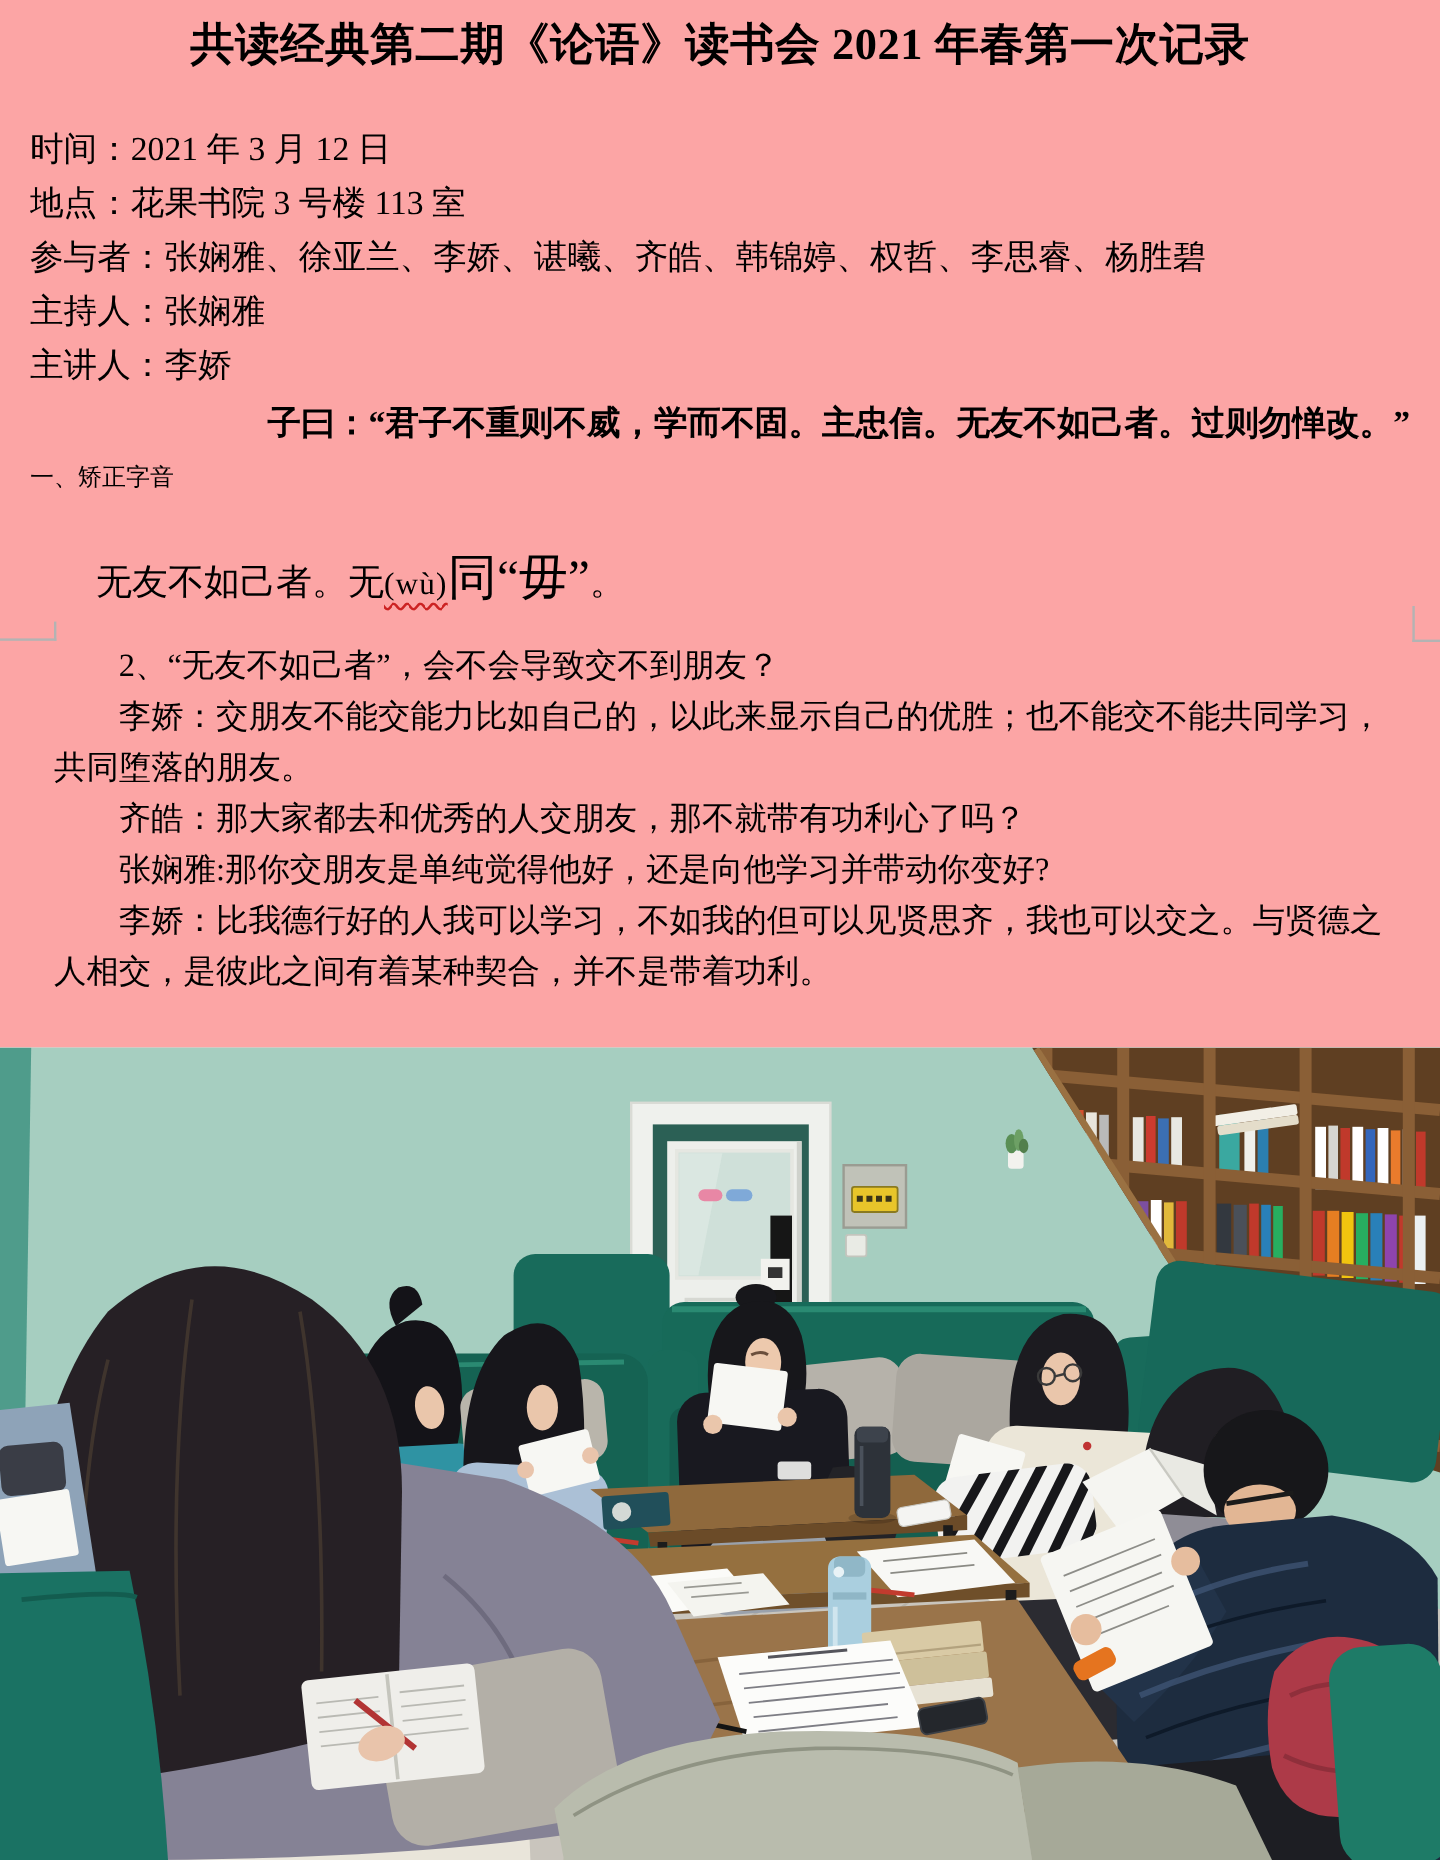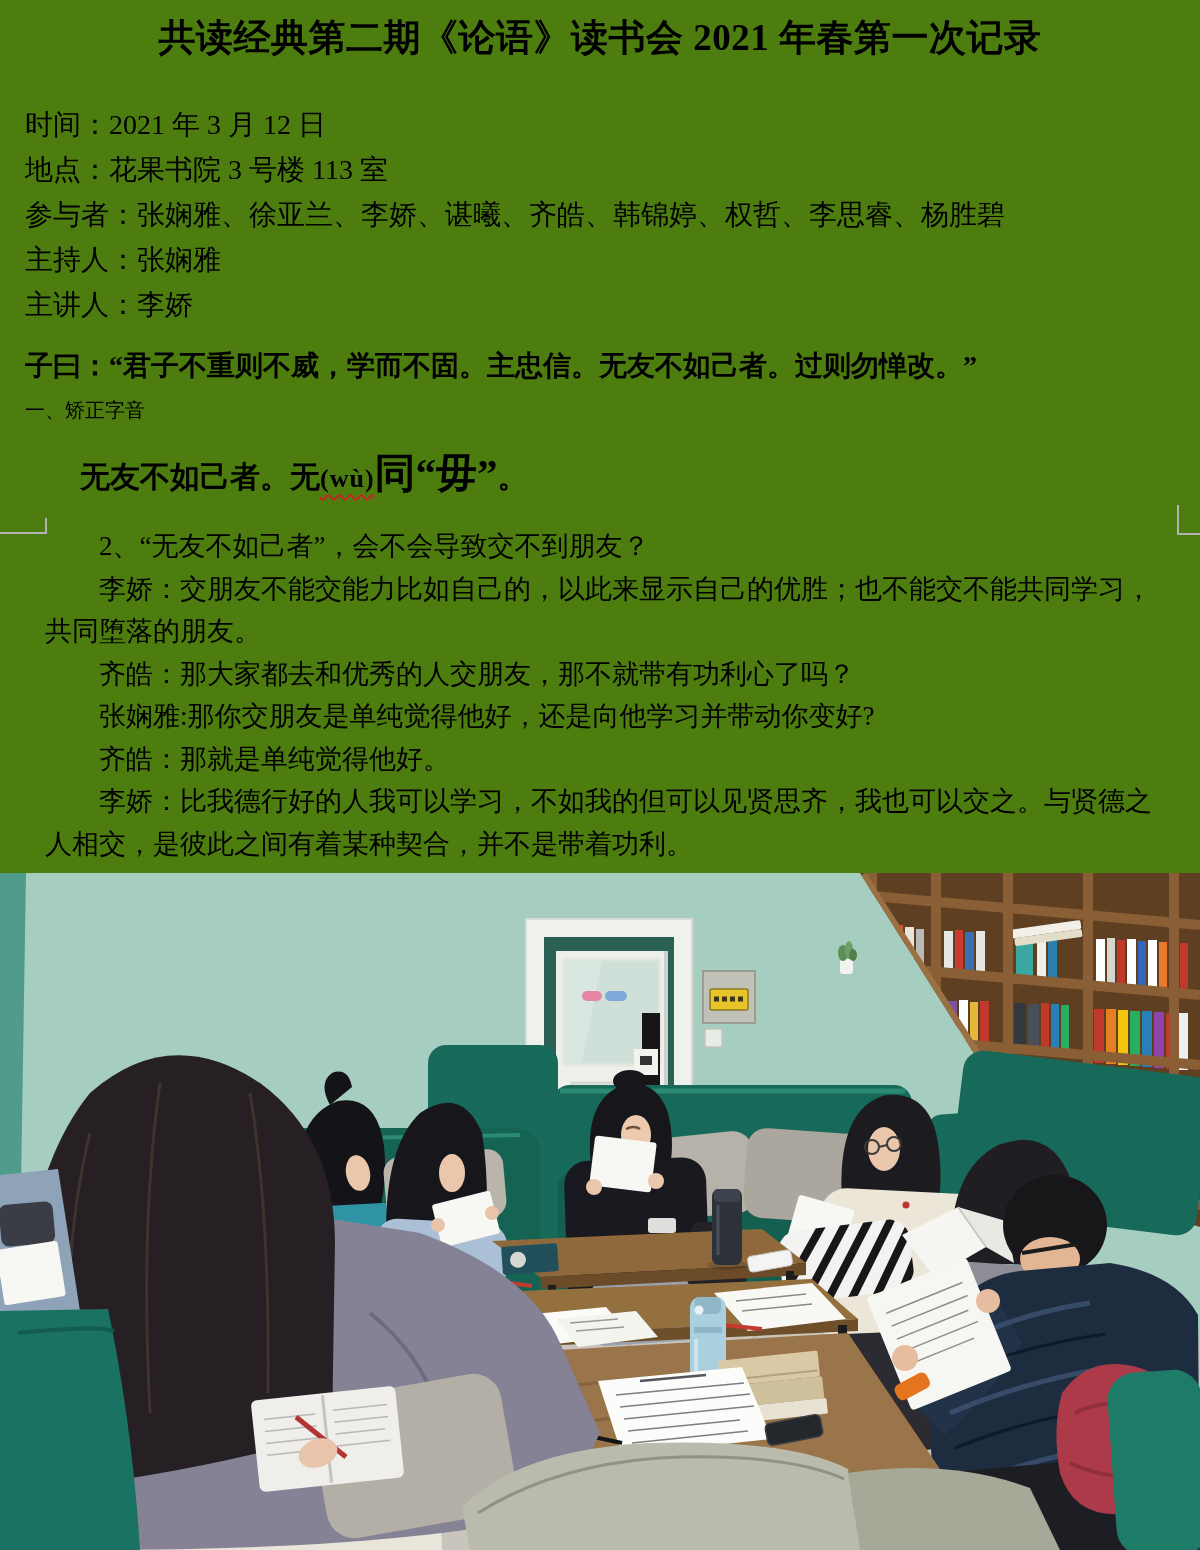--- a/index.html
+++ b/index.html
@@ -1,23 +1,23 @@
 <!DOCTYPE html>
 <html><head>
 <meta charset="utf-8">
 <style>
   html,body{margin:0;padding:0;}
   body{width:1200px;height:1550px;background:#ffffff;font-family:"Liberation Serif","DejaVu Serif",serif;color:#000;overflow:hidden;}
-  .doc{position:relative;width:1200px;height:873px;background:#4d7c0f;overflow:hidden;}
+  .doc{position:relative;width:1200px;height:873px;background:#fca5a5;overflow:hidden;}
   .title{margin:14px 40px 0 40px;text-align:center;font-size:37px;line-height:48px;font-weight:bold;letter-spacing:0.5px;}
   .meta{margin:40px 25px 0 25px;font-size:28px;line-height:45px;}
   .meta p{margin:0;}
-  .quote{margin:16px 25px 0 25px;font-size:28px;line-height:45px;font-weight:bold;}
+  .quote{margin:4px 25px 0 25px;font-size:28px;line-height:45px;font-weight:bold;text-align:right;}
   .section{margin:0 25px;font-size:20px;line-height:45px;}
-  .phonetic{margin:14px 25px 0 80px;font-size:30px;line-height:52px;font-weight:bold;}
+  .phonetic{margin:34px 25px 0 80px;font-size:30px;line-height:52px;}
   .phonetic .big{font-size:41px;}
   .phonetic .pinyin{font-size:26px;letter-spacing:1px;text-decoration:underline wavy #cc2222;text-decoration-thickness:2px;text-underline-offset:7px;}
   .dialogue{margin:20px 45px 0 45px;font-size:27px;line-height:42.5px;}
   .dialogue p{margin:0;text-indent:2em;}
   .crop-left{position:absolute;left:0;top:518px;width:45px;height:14px;border-bottom:2px solid #b3b3b3;border-right:2px solid #b3b3b3;}
   .crop-right{position:absolute;right:0;top:505px;width:21px;height:28px;border-left:2px solid #b3b3b3;border-bottom:2px solid #b3b3b3;}
   .photo{position:relative;width:1200px;height:677px;overflow:hidden;background:#a6cec0;}
   svg{display:block;}
 </style>
 </head>
@@ -35,21 +35,20 @@
   <p class="quote">子曰：“君子不重则不威，学而不固。主忠信。无友不如己者。过则勿惮改。”</p>
   <p class="section">一、矫正字音</p>
   <p class="phonetic"><span>无友不如己者。无</span><span class="pinyin">(wù)</span><span class="big">同“毋”</span><span>。</span></p>
   <div class="crop-left"></div>
   <div class="crop-right"></div>
   <div class="dialogue">
     <p>2、“无友不如己者”，会不会导致交不到朋友？</p>
     <p>李娇：交朋友不能交能力比如自己的，以此来显示自己的优胜；也不能交不能共同学习，共同堕落的朋友。</p>
     <p>齐皓：那大家都去和优秀的人交朋友，那不就带有功利心了吗？</p>
     <p>张娴雅:那你交朋友是单纯觉得他好，还是向他学习并带动你变好?</p>
-    <p>齐皓：那就是单纯觉得他好。</p>
     <p>李娇：比我德行好的人我可以学习，不如我的但可以见贤思齐，我也可以交之。与贤德之人相交，是彼此之间有着某种契合，并不是带着功利。</p>
   </div>
 </div>
 
 <div class="photo" aria-label="读书会现场照片：参与者围坐在绿色沙发上，于木桌旁阅读《论语》材料，背景为薄荷绿墙面、白色房门与木质书架">
 <svg width="1200" height="677" viewBox="0 0 1200 677" xmlns="http://www.w3.org/2000/svg">
   <defs>
     <clipPath id="floorClip">
           <polygon points="110,677 150,430 300,378 520,358 700,353 900,378 1090,428 1200,468 1200,677"></polygon>
         </clipPath>

